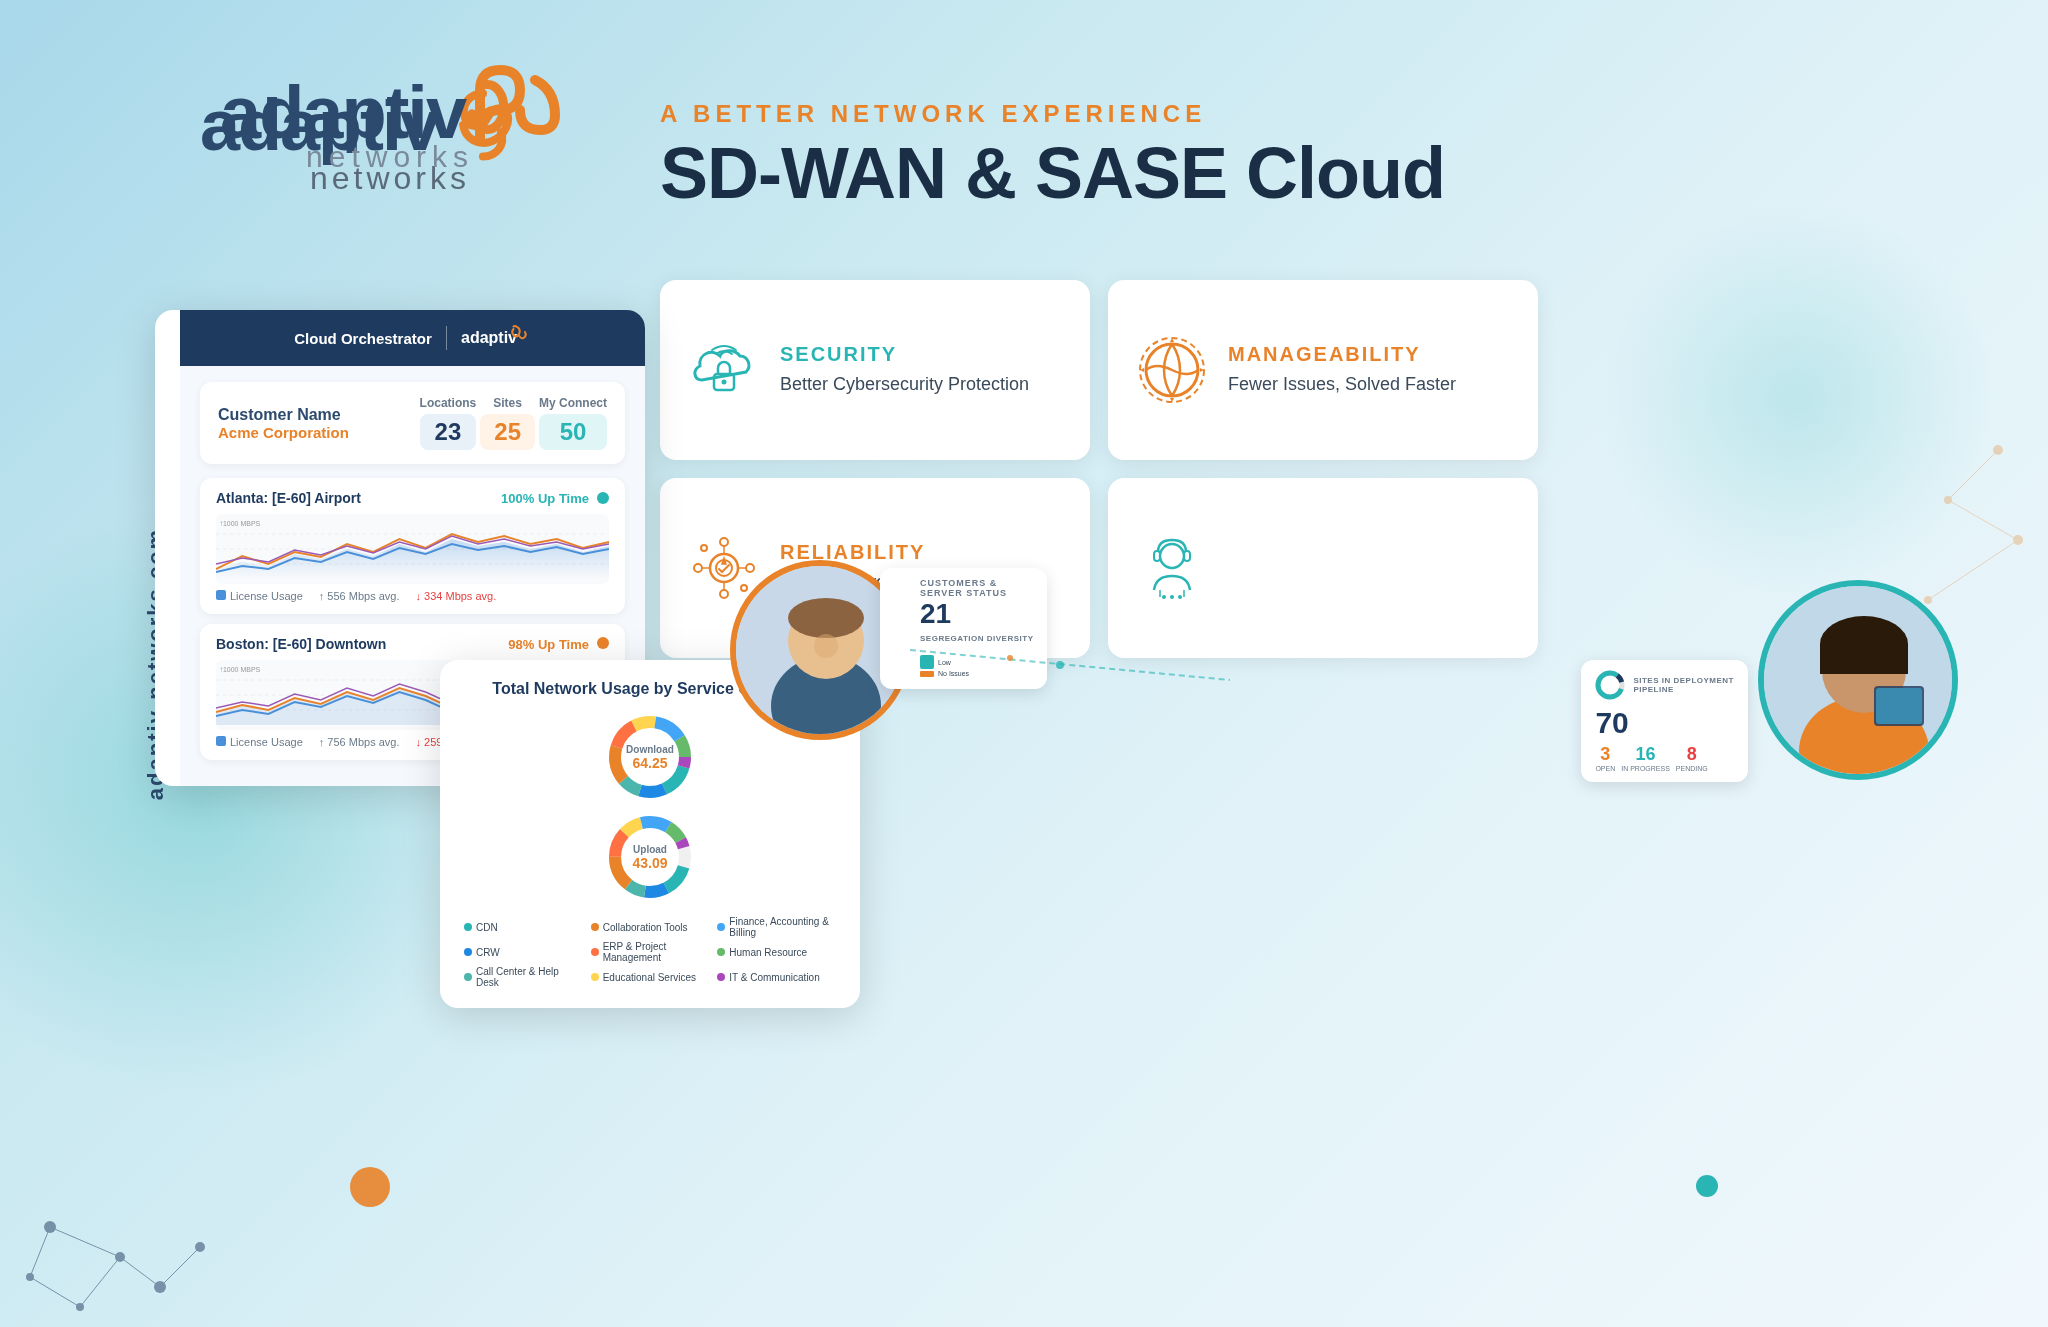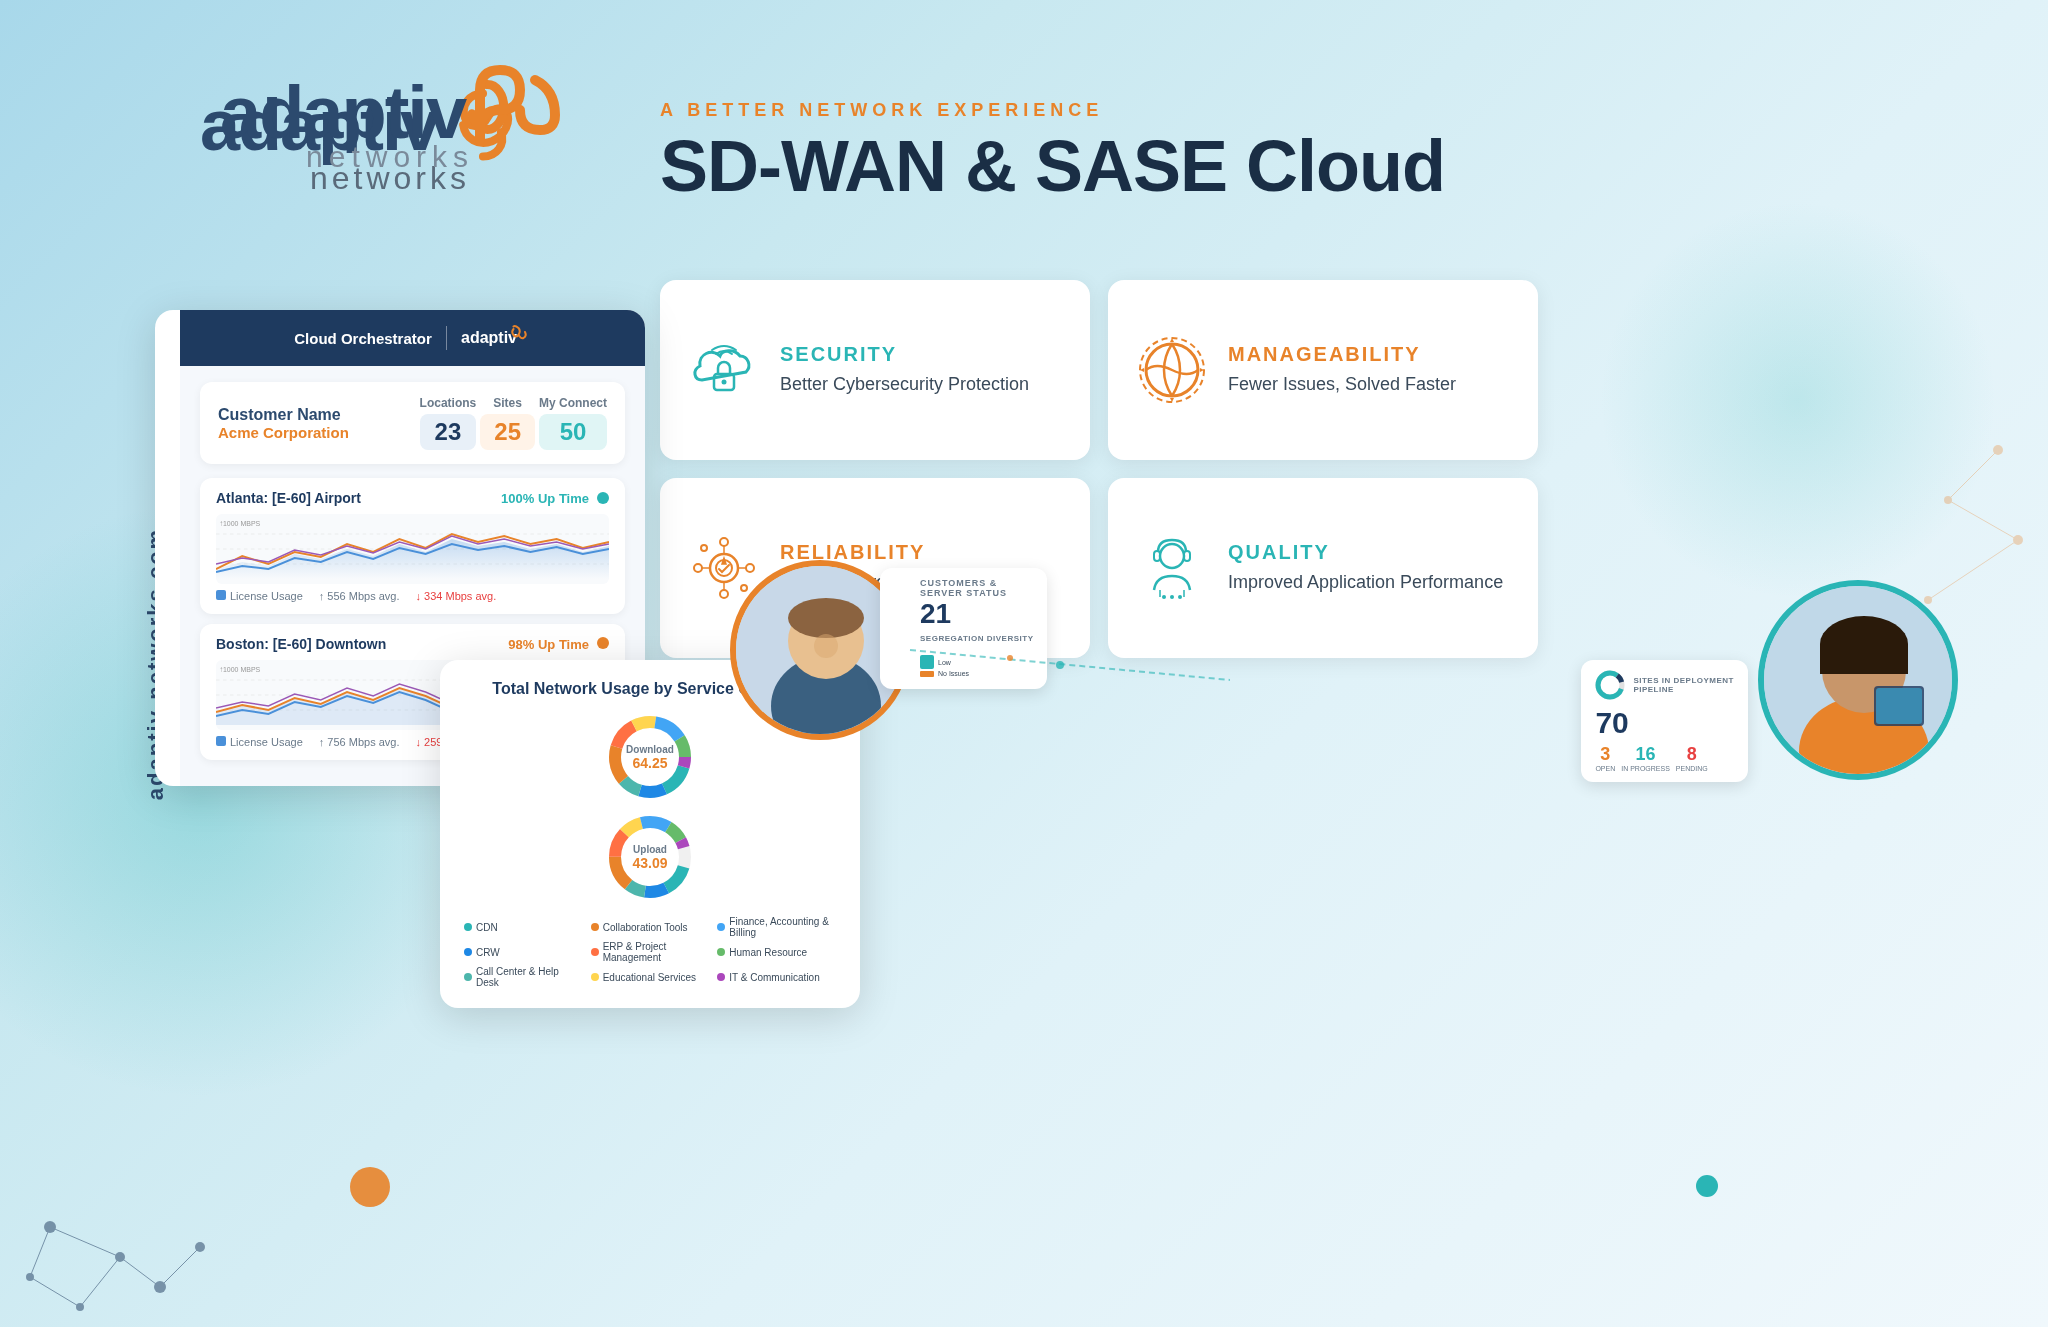--- a/index.html
+++ b/index.html
@@ -65,21 +65,21 @@
     }
 
     
     .tagline-area {
       position: absolute;
       left: 660px;
       top: 100px;
       right: 120px;
     }
     .tagline-sub {
-      font-size: 18px;
+      font-size: 24px;
       font-weight: 700;
       color: #e8832a;
       letter-spacing: 5px;
       margin-bottom: 8px;
     }
     .tagline-main {
       font-size: 72px;
       font-weight: 900;
       color: #1a2e45;
       line-height: 1.05;
@@ -497,24 +497,20 @@
         <path d="M22 20 Q22 8 36 8 Q50 8 50 20" stroke="#2ab5b5" stroke-width="2.5" fill="none"></path>
         <rect x="18" y="19" width="6" height="10" rx="3" stroke="#2ab5b5" stroke-width="2" fill="none"></rect>
         <rect x="48" y="19" width="6" height="10" rx="3" stroke="#2ab5b5" stroke-width="2" fill="none"></rect>
 
         <circle cx="28" cy="65" r="2" fill="#2ab5b5"></circle>
         <circle cx="36" cy="65" r="2" fill="#2ab5b5"></circle>
         <circle cx="44" cy="65" r="2" fill="#2ab5b5"></circle>
         <line x1="24" y1="65" x2="24" y2="58" stroke="#2ab5b5" stroke-width="1.5"></line>
         <line x1="48" y1="65" x2="48" y2="58" stroke="#2ab5b5" stroke-width="1.5"></line>
       </svg>
-    </div>
-    <div class="feature-content">
-      <div class="feature-title teal">QUALITY</div>
-      <div class="feature-desc">Improved Application Performance</div>
     </div>
   </div>
 </div>
 
 <div class="dashboard-main">
   <div class="dashboard-header">
     <span style="font-size:15px;font-weight:600;">Cloud Orchestrator</span>
     <div class="dash-divider"></div>
 
     <svg width="70" height="28" viewBox="0 0 140 56">

